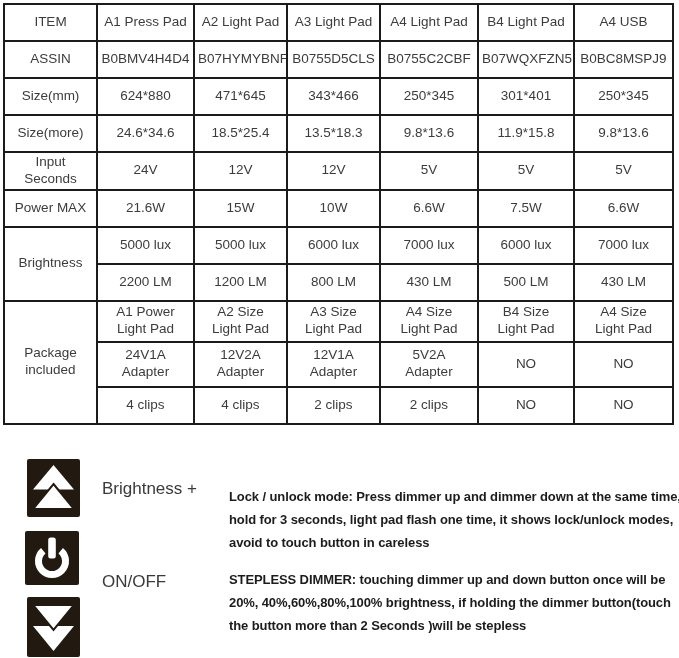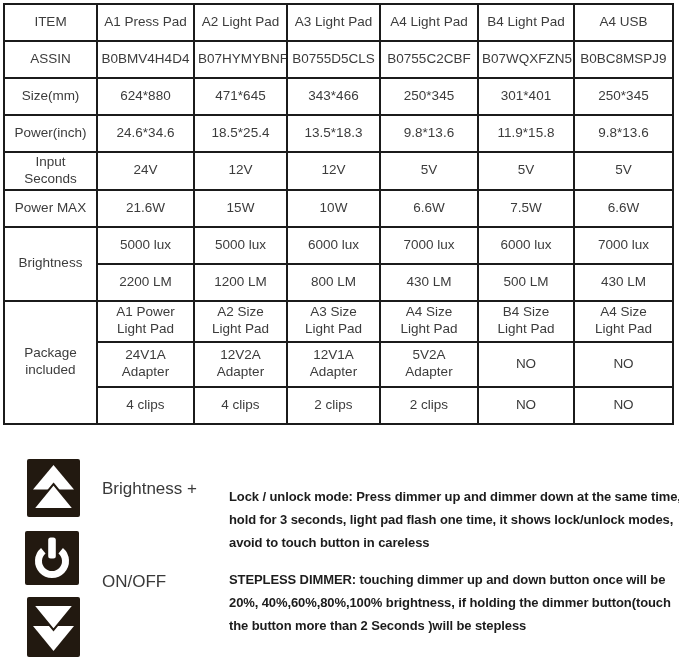--- a/index.html
+++ b/index.html
@@ -73,21 +73,21 @@
       <tr>
         <td>Size(mm)</td>
         <td>624*880</td>
         <td>471*645</td>
         <td>343*466</td>
         <td>250*345</td>
         <td>301*401</td>
         <td>250*345</td>
       </tr>
       <tr>
-        <td>Power(inch)</td>
+        <td>Size(more)</td>
         <td>24.6*34.6</td>
         <td>18.5*25.4</td>
         <td>13.5*18.3</td>
         <td>9.8*13.6</td>
         <td>11.9*15.8</td>
         <td>9.8*13.6</td>
       </tr>
       <tr>
         <td>Input Seconds</td>
         <td>24V</td>

